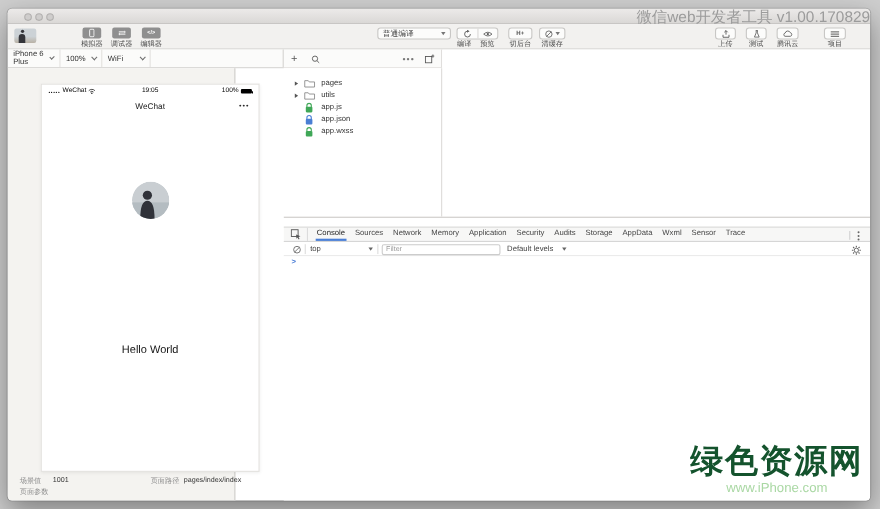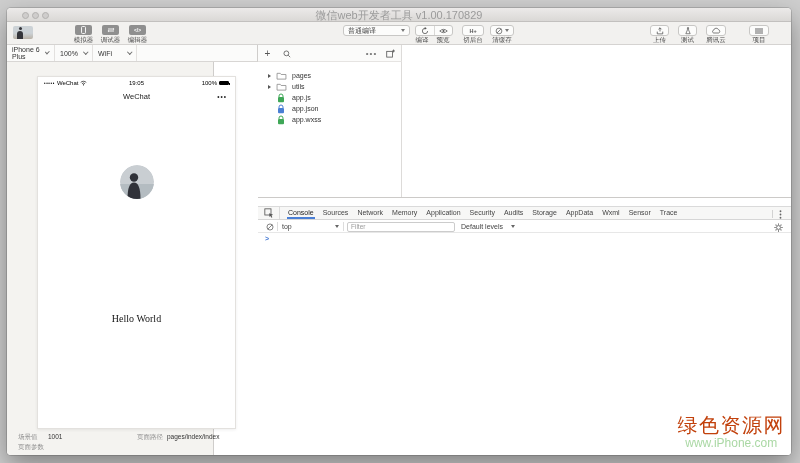--- a/index.html
+++ b/index.html
@@ -6,21 +6,21 @@
   html,body { width:800px; height:463px; overflow:hidden; }
   body { background:#cfcfcf; font-family:"Liberation Sans",sans-serif; position:relative; color:#333; }
 
   .window { position:absolute; left:7px; top:8px; width:784px; height:447px; background:#fff;
             border-radius:4px; overflow:hidden;
             box-shadow:0 10px 26px rgba(0,0,0,.38), 0 0 0 1px rgba(0,0,0,.14); }
 
   
   .titlebar { position:absolute; left:0; top:0; right:0; height:14px;
               background:linear-gradient(#eceae9,#dad8d6); border-bottom:1px solid #c2c0be; }
-  .titlebar .title { display:block; text-align:center; font-size:11px; line-height:14px; color:#9b9b9b; }
+  .titlebar .title { display:block; text-align:right; font-size:14px; line-height:14px; color:#9b9b9b; }
   .traffic { position:absolute; top:4px; width:7px; height:7px; border-radius:50%;
              background:#cfcdcc; border:1px solid #b2b0af; }
 
   
   .toolbar { position:absolute; left:0; top:14px; right:0; height:23px;
              background:#f2f1ef; border-bottom:1px solid #d5d3d1; }
   .tb-avatar { position:absolute; left:6px; top:4px; width:20px; height:13px; border-radius:2px; overflow:hidden;
                background:linear-gradient(#ccd2d6 55%, #b9b2a6); }
   .tb-avatar i { position:absolute; left:4px; bottom:0; width:6px; height:8px; background:#34353a;
                  border-radius:3px 3px 0 0; }
@@ -77,21 +77,21 @@
   .p-time { position:absolute; left:0; right:0; text-align:center; font-size:6px; }
   .p-batt-wrap { margin-left:auto; display:flex; align-items:center; gap:2px; font-size:6px; }
   .batt { width:10px; height:4.5px; border:1px solid #000; border-radius:1px; position:relative; background:#000; }
   .batt:after { content:""; position:absolute; right:-2px; top:1px; width:1.2px; height:2px; background:#000; }
   .p-nav { position:absolute; left:0; top:12px; right:0; height:14px; display:flex; align-items:center;
            justify-content:center; font-size:7.5px; color:#1a1a1a; }
   .p-menu { position:absolute; right:8px; font-size:6.5px; color:#2b2b2b; letter-spacing:1px; }
   .p-avatar { position:absolute; left:82px; top:88px; width:34px; height:34px; border-radius:50%; overflow:hidden; }
   .p-name { position:absolute; left:0; top:123px; right:0; display:flex; align-items:center;
             justify-content:center; gap:1px; font-size:9px; color:#9c9c9c; }
-  .p-hello { position:absolute; left:0; top:236px; right:0; text-align:center; font-size:10px; color:#141414;font-family:Liberation Serif, serif; }
+  .p-hello { position:absolute; left:0; top:236px; right:0; text-align:center; font-size:10px; color:#141414; }
   .sim-footer { position:absolute; left:0; right:0; bottom:0; height:26px; font-size:6.5px; }
   .sf-label { color:#8f8f8f; position:absolute; }
   .sf-value { color:#333; position:absolute; }
 
   
   .devtools { position:absolute; left:251px; top:189px; right:0; bottom:0; background:#fff; border-top:1px solid #cccac8; }
   .dt-tabs { position:absolute; left:0; top:8px; right:0; height:14px; background:#f7f7f6;
              border-top:1px solid #dadada; border-bottom:1px solid #d6d6d6; display:flex; align-items:stretch; }
   .dt-inspect { width:22px; display:flex; align-items:center; justify-content:center; border-right:1px solid #dcdcdc; }
   .dt-tablist { display:flex; margin-left:7px; gap:7px; align-items:stretch; }
@@ -102,21 +102,21 @@
   .dt-filter { position:absolute; left:0; top:22px; right:0; height:13px; background:#fff;
                border-bottom:1px solid #e7e7e7; display:flex; align-items:center; font-size:7px; color:#444; }
   .vsep { width:1px; height:9px; background:#ddd; }
   .filter-input { position:absolute; left:89px; top:1.5px; width:108px; height:10px; border:1px solid #ccc;
                   border-radius:2px; font-size:6.5px; padding:0 3px; color:#333; font-family:"Liberation Sans",sans-serif; }
   .filter-input::placeholder { color:#9a9a9a; }
   .dt-console { position:absolute; left:0; top:35px; right:0; bottom:0; background:#fff; }
   .prompt { position:absolute; left:7px; top:2px; font-size:7px; font-weight:bold; color:#4076d4; }
 
   .watermark { position:absolute; right:6px; bottom:4px; text-align:center; line-height:1.15; }
-  .wm1 { font-size:20px; font-weight:normal; color:#c2410c; letter-spacing:1.5px; }
+  .wm1 { font-size:30px; font-weight:bold; color:#14532d; letter-spacing:1.5px; }
   .wm2 { font-size:12px; color:#aad8a4; }
 
   svg { display:block; }
 </style>
 </head>
 <body>
 
 <div class="window">
 
   <div class="titlebar">

